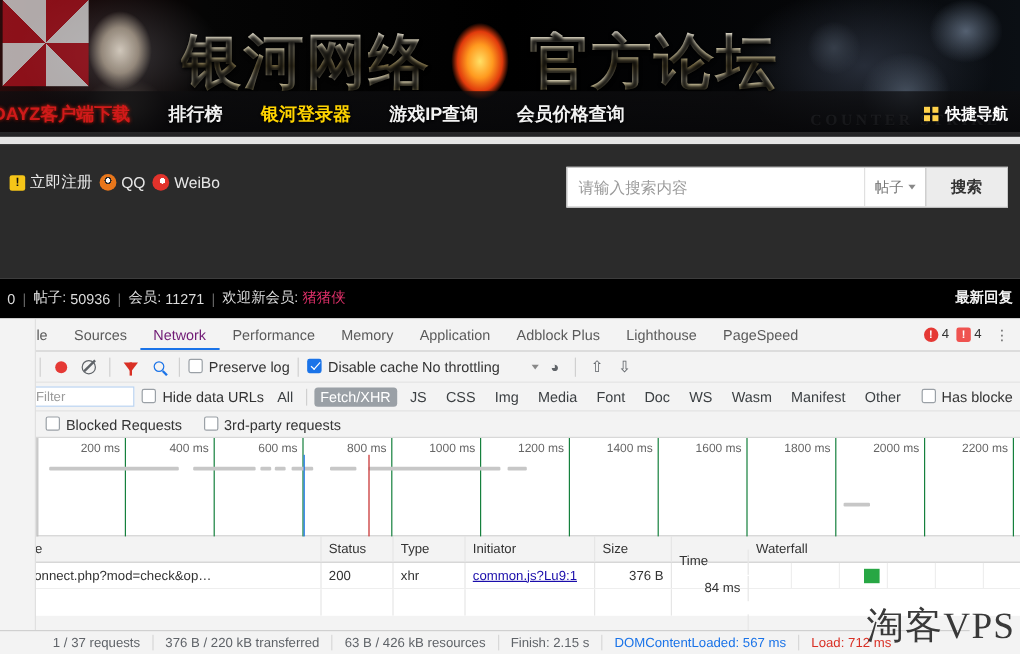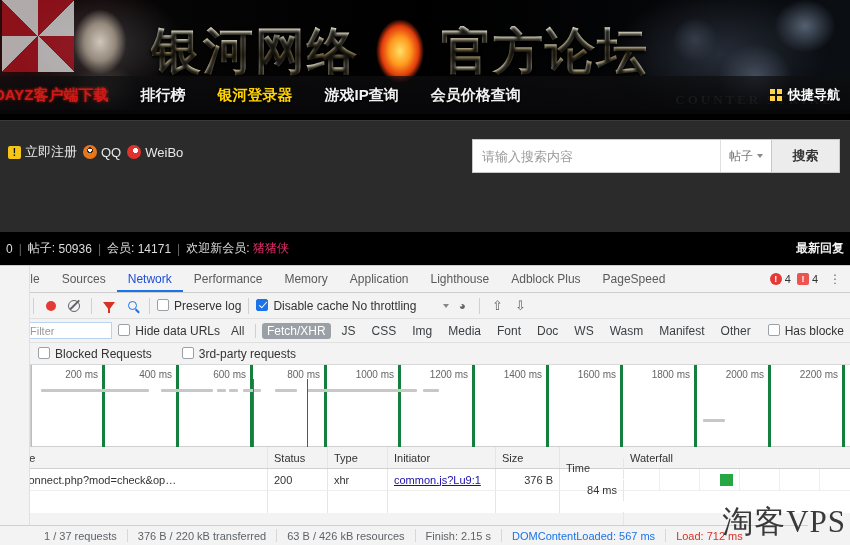--- a/index.html
+++ b/index.html
@@ -7,21 +7,21 @@
     width: 850px; height: 545px;
     overflow: hidden;
     font-family: "Liberation Sans", sans-serif;
     background: #fff;
   }
 
   
   #forum {
     position: relative;
     width: 850px; height: 265px;
-    background: #000000;
+    background: #e5e5e5;
     overflow: hidden;
   }
 
   
   .banner {
     position: absolute; left: 0; top: 0;
     width: 850px; height: 110px;
     background:
       radial-gradient(ellipse 120px 80px at 100px 45px, rgba(90,90,95,.55), rgba(0,0,0,0) 70%),
       radial-gradient(ellipse 150px 90px at 720px 55px, rgba(70,80,100,.5), rgba(0,0,0,0) 72%),
@@ -199,21 +199,21 @@
   }
   .dt-tabs {
     height: 27px; display: flex; align-items: stretch;
     background: #f3f3f3; border-bottom: 1px solid #cdcdcd;
     position: relative;
   }
   .dt-tab {
     display: flex; align-items: center; padding: 0 11px;
     font-size: 12px; color: #5a5a5a; cursor: pointer; white-space: nowrap;
   }
-  .dt-tab.active { color: #1d4ed8; box-shadow: inset 0 -2px 0 #1a73e8; }
+  .dt-tab.active { color: #701a75; box-shadow: inset 0 -2px 0 #1a73e8; }
   .dt-badges { margin-left: auto; display: flex; align-items: center; gap: 6px; padding-right: 4px; }
   .badge { display: flex; align-items: center; gap: 3px; font-size: 11px; color: #333; }
   .b-err {
     width: 12px; height: 12px; border-radius: 50%;
     background: #e53935; color: #fff; font-size: 9px; font-weight: bold;
     display: flex; align-items: center; justify-content: center;
   }
   .b-warn {
     width: 12px; height: 12px; border-radius: 2px;
     background: #ef5350; color: #fff; font-size: 9px; font-weight: bold;
@@ -276,35 +276,35 @@
   .filter-input {
     width: 165px; height: 17px; border: 1px solid #b9d3f0; background: #fff;
     padding: 0 5px; font-size: 11px; color: #9a9a9a; display: flex; align-items: center;
     outline: none;
   }
   .ftype { padding: 1px 5px; border-radius: 3px; cursor: pointer; color: #3c4043; white-space: nowrap; }
   .ftype.active { background: #9aa0a6; color: #fff; }
   .vsep { width: 1px; height: 14px; background: #d0d0d0; }
 
   .dt-filterbar2 {
-    height: 22px; display: flex; align-items: center; gap: 30px;
+    height: 22px; display: flex; align-items: center; gap: 18px;
     padding: 0 6px 0 38px; border-bottom: 1px solid #d8d8d8; background: #f3f3f3;
   }
 
   
   .dt-overview {
     position: relative; height: 82px; background: #fff;
     border-bottom: 1px solid #d0d0d0; padding-left: 30px;
   }
   .ov-ruler {
     position: relative; height: 82px;
     border-left: 1px solid #cfcfcf;
   }
   .ov-tick {
-    position: absolute; top: 0; bottom: 0; border-right: 3px solid #15803d;
+    position: absolute; top: 0; bottom: 0; border-right: 1px solid #15803d;
   }
   .ov-tick span {
     position: absolute; right: 4px; top: 4px; font-size: 10px; color: #666; white-space: nowrap;
   }
   .ov-bar {
     position: absolute; top: 24px; height: 3px; background: #c7c7c7; border-radius: 1px;
   }
   .ov-line-blue { position: absolute; top: 14px; bottom: 0; width: 1px; background: #1a73e8; }
   .ov-line-red { position: absolute; top: 14px; bottom: 0; width: 1px; background: #c62828; }
   .ov-handle { position: absolute; top: 0; bottom: 0; width: 1px; background: #bdbdbd; }
@@ -421,39 +421,39 @@
     </div>
   </div>
 
   <div id="stats">
     <span>0</span>
     <span class="sp">|</span>
     <span>帖子:</span>&nbsp;
     <span>50936</span>
     <span class="sp">|</span>
     <span>会员:</span>&nbsp;
-    <span>14171</span>
+    <span>11271</span>
     <span class="sp">|</span>
     <span>欢迎新会员:</span>&nbsp;
     <span class="newbie">猪猪侠</span>
     <span class="right">最新回复</span>
   </div>
 </div>
 
 <div id="devtools">
 
   <div class="dt-tabs">
     <div class="dt-tab">nsole</div>
     <div class="dt-tab">Sources</div>
     <div class="dt-tab active">Network</div>
     <div class="dt-tab">Performance</div>
     <div class="dt-tab">Memory</div>
     <div class="dt-tab">Application</div>
+    <div class="dt-tab">Adblock Plus</div>
     <div class="dt-tab">Lighthouse</div>
-    <div class="dt-tab">Adblock Plus</div>
     <div class="dt-tab">PageSpeed</div>
     <div class="dt-badges">
       <span class="badge">
         <span class="b-err">!</span>
         <span>4</span>
       </span>
       <span class="badge">
         <span class="b-warn">!</span>
         <span>4</span>
       </span>

